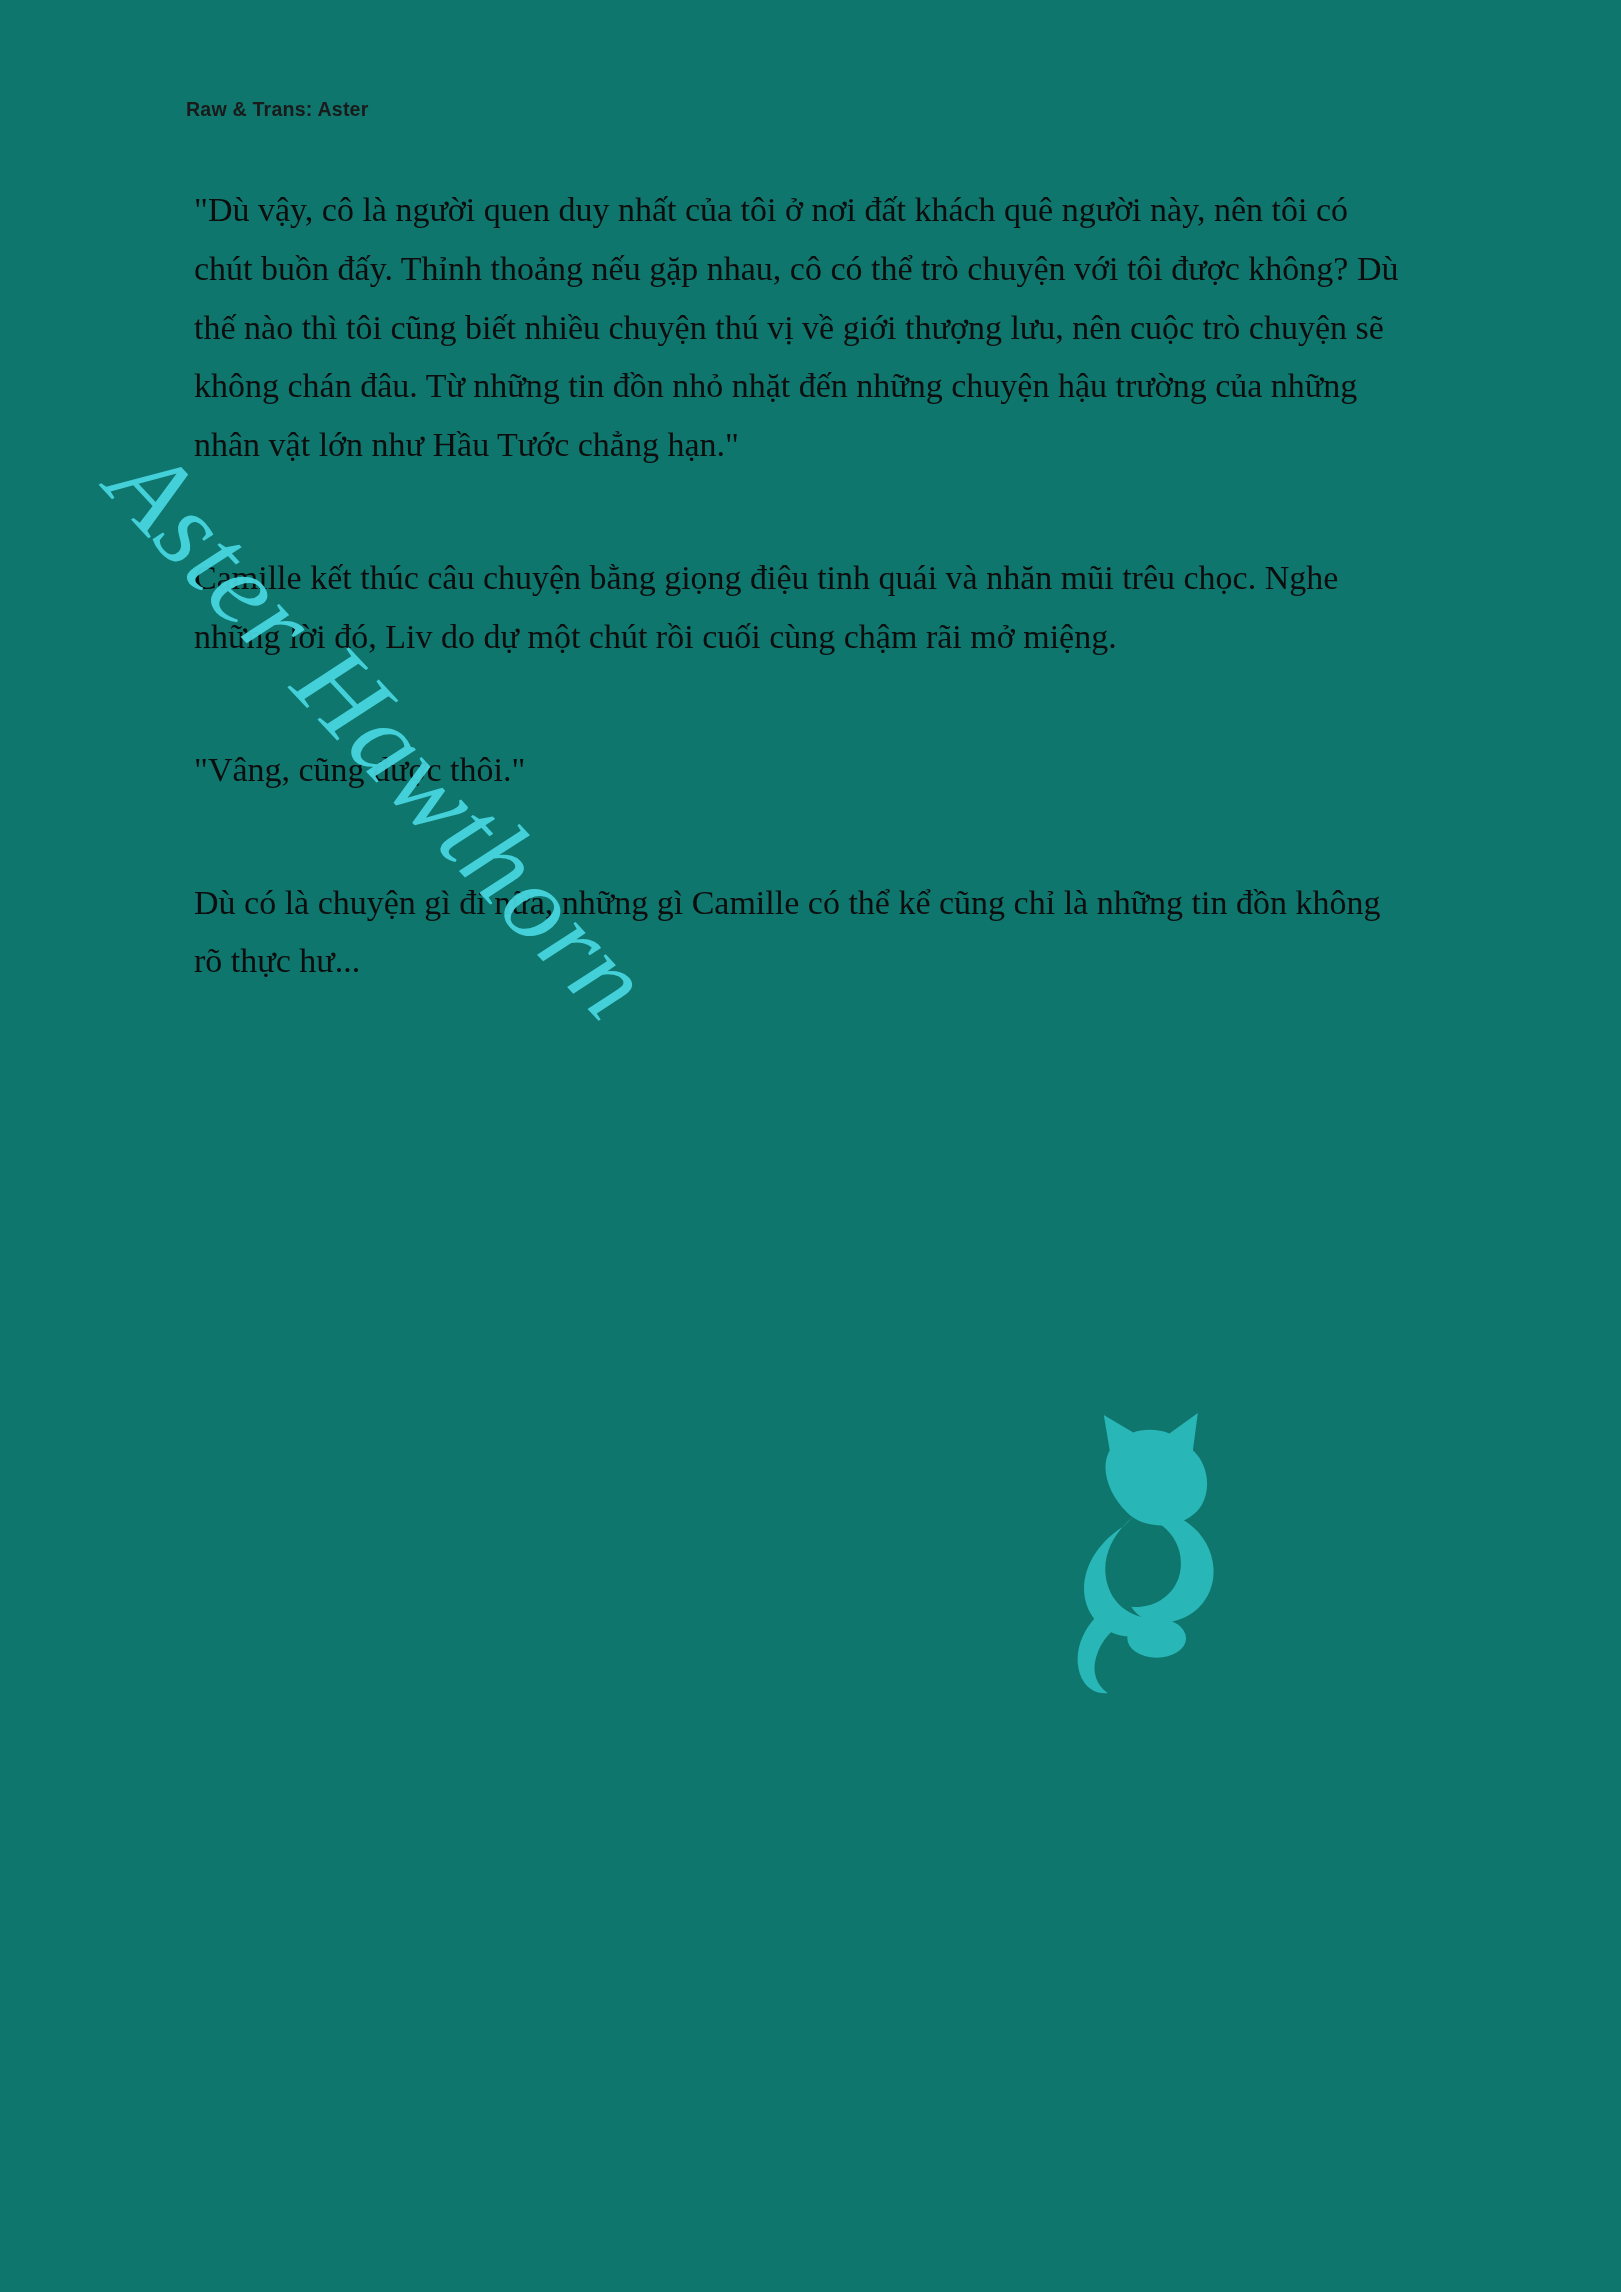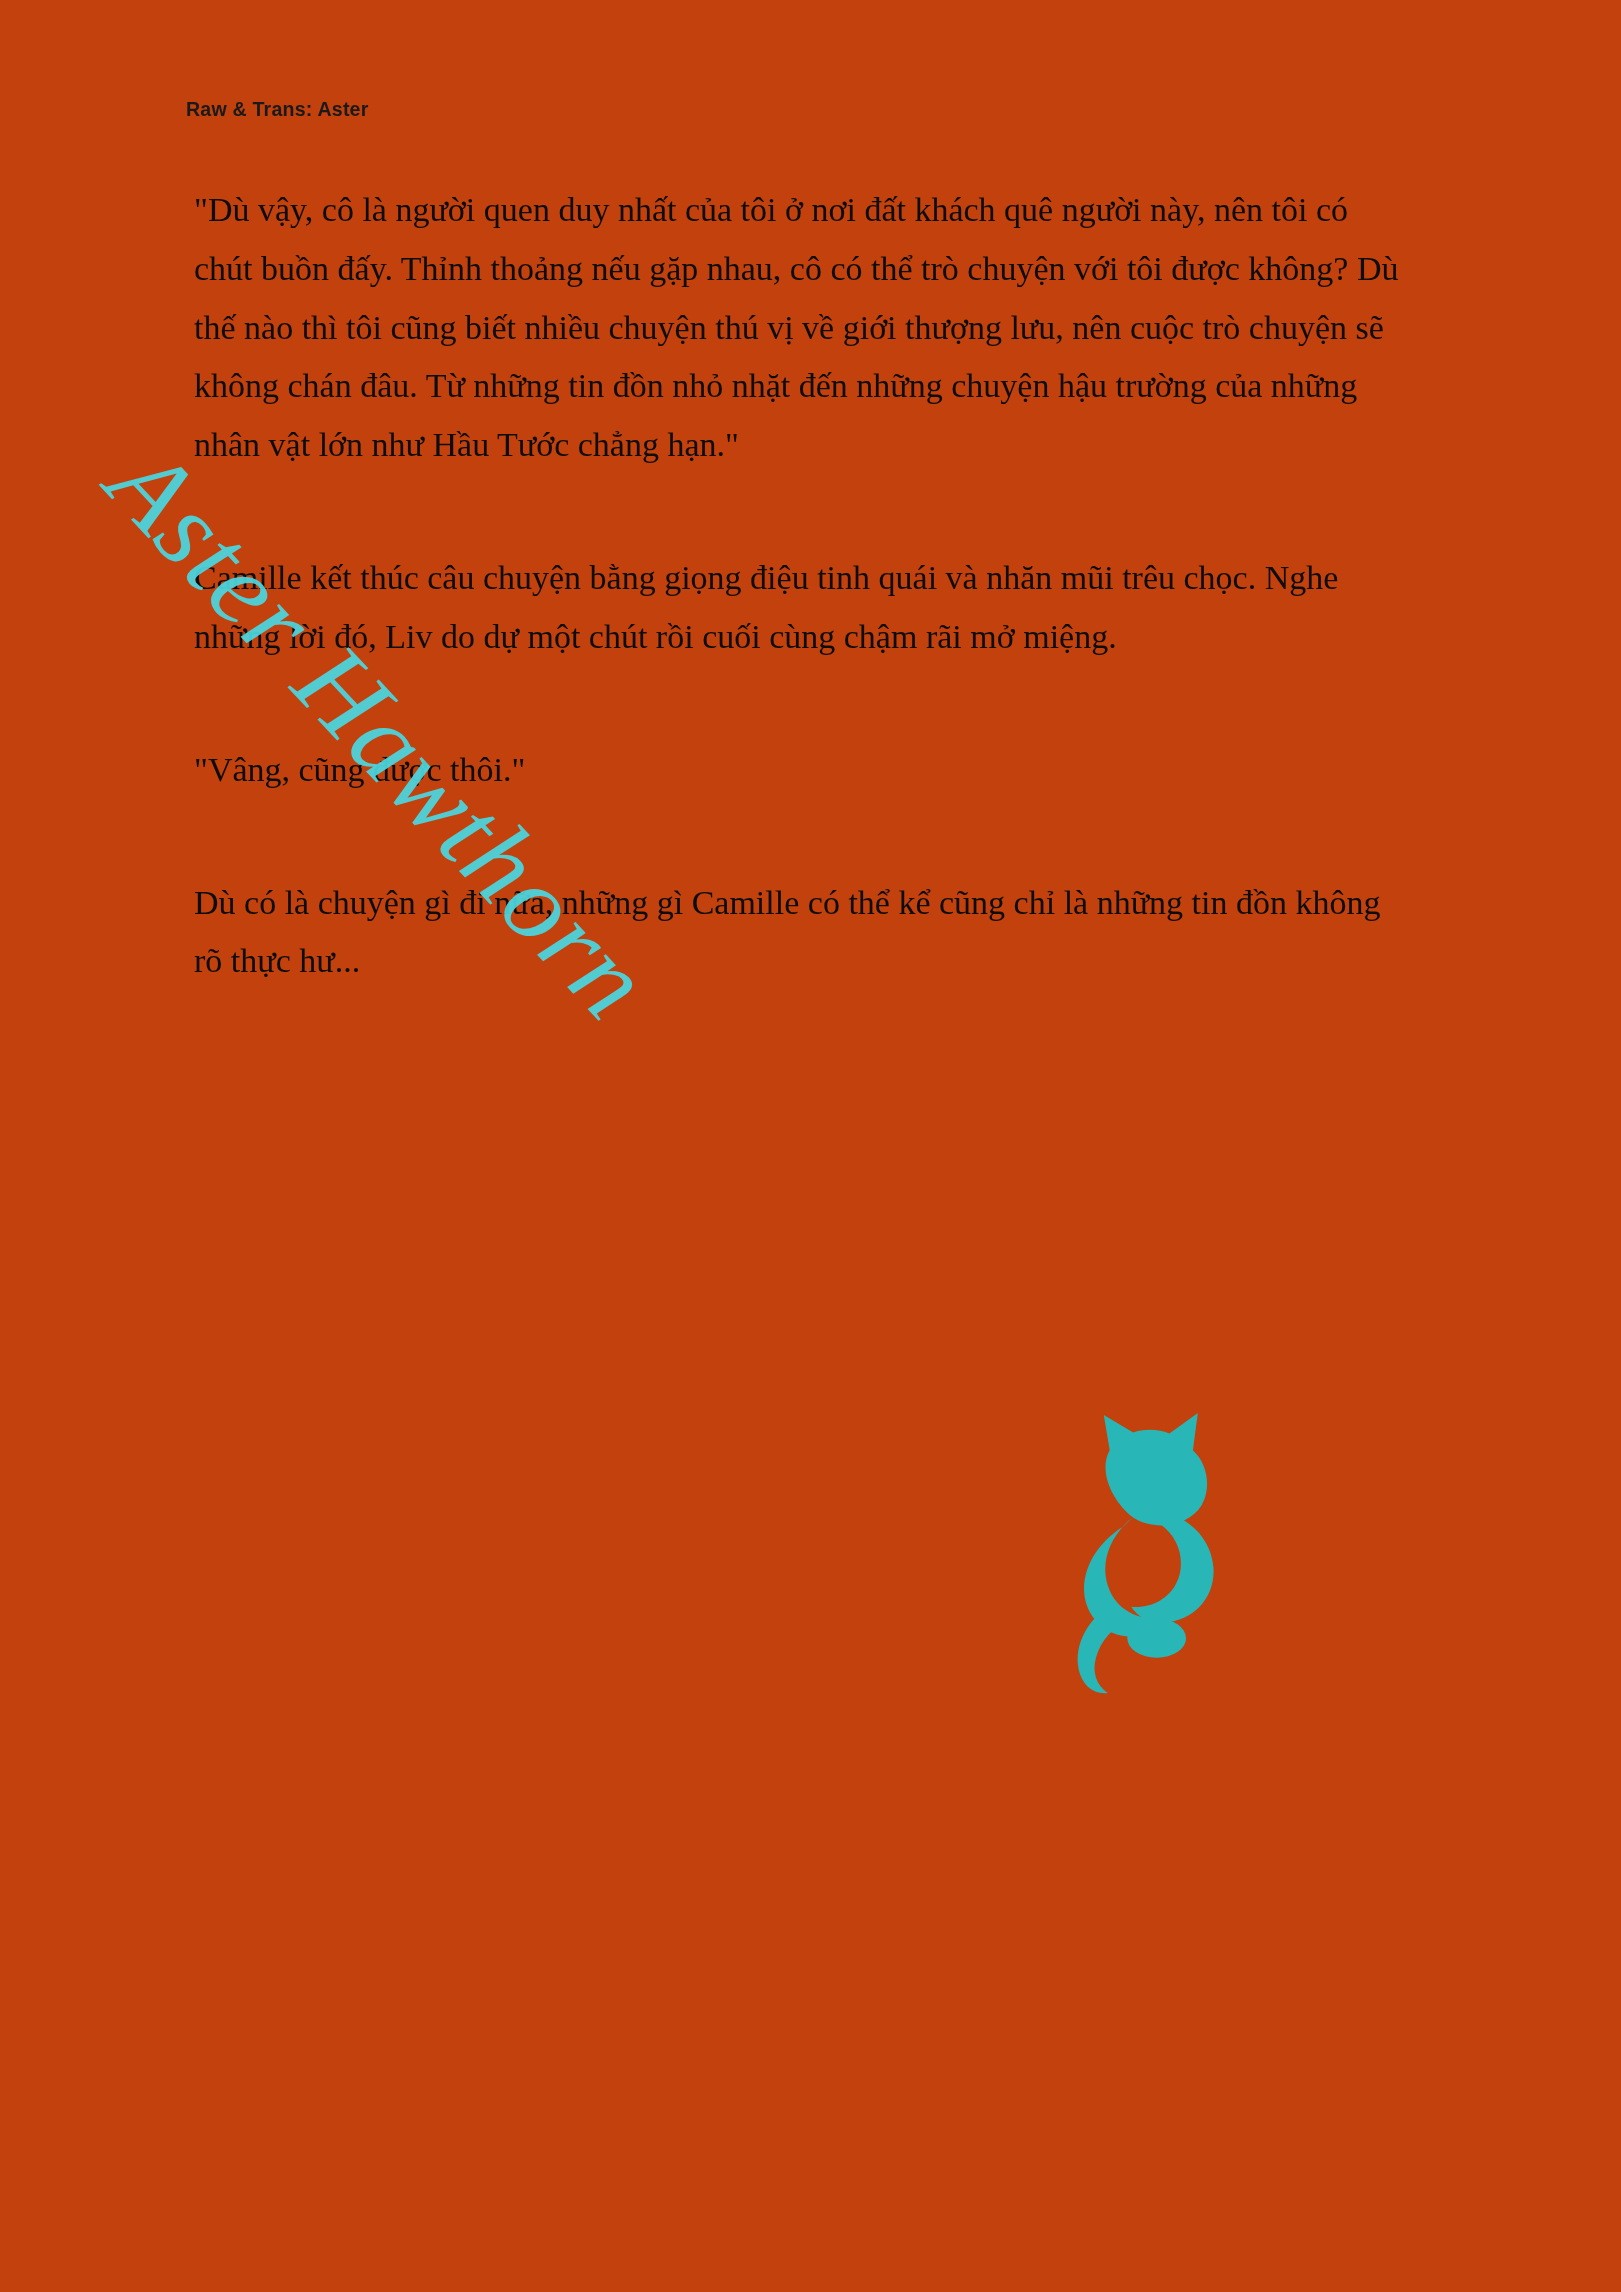--- a/index.html
+++ b/index.html
@@ -11,21 +11,21 @@
     width: 1621px;
     height: 2293px;
     position: relative;
     overflow: hidden;
     font-family: "Liberation Serif", serif;
   }
 
   .page {
     position: absolute;
     inset: 0;
-    background: #c2410c;
+    background: #0f766e;
   }
 
   .header {
     position: absolute;
     left: 186px;
     top: 98px;
     font-family: "Liberation Sans", sans-serif;
     font-size: 19.6px;
     font-weight: bold;
     color: #1a1a1a;

